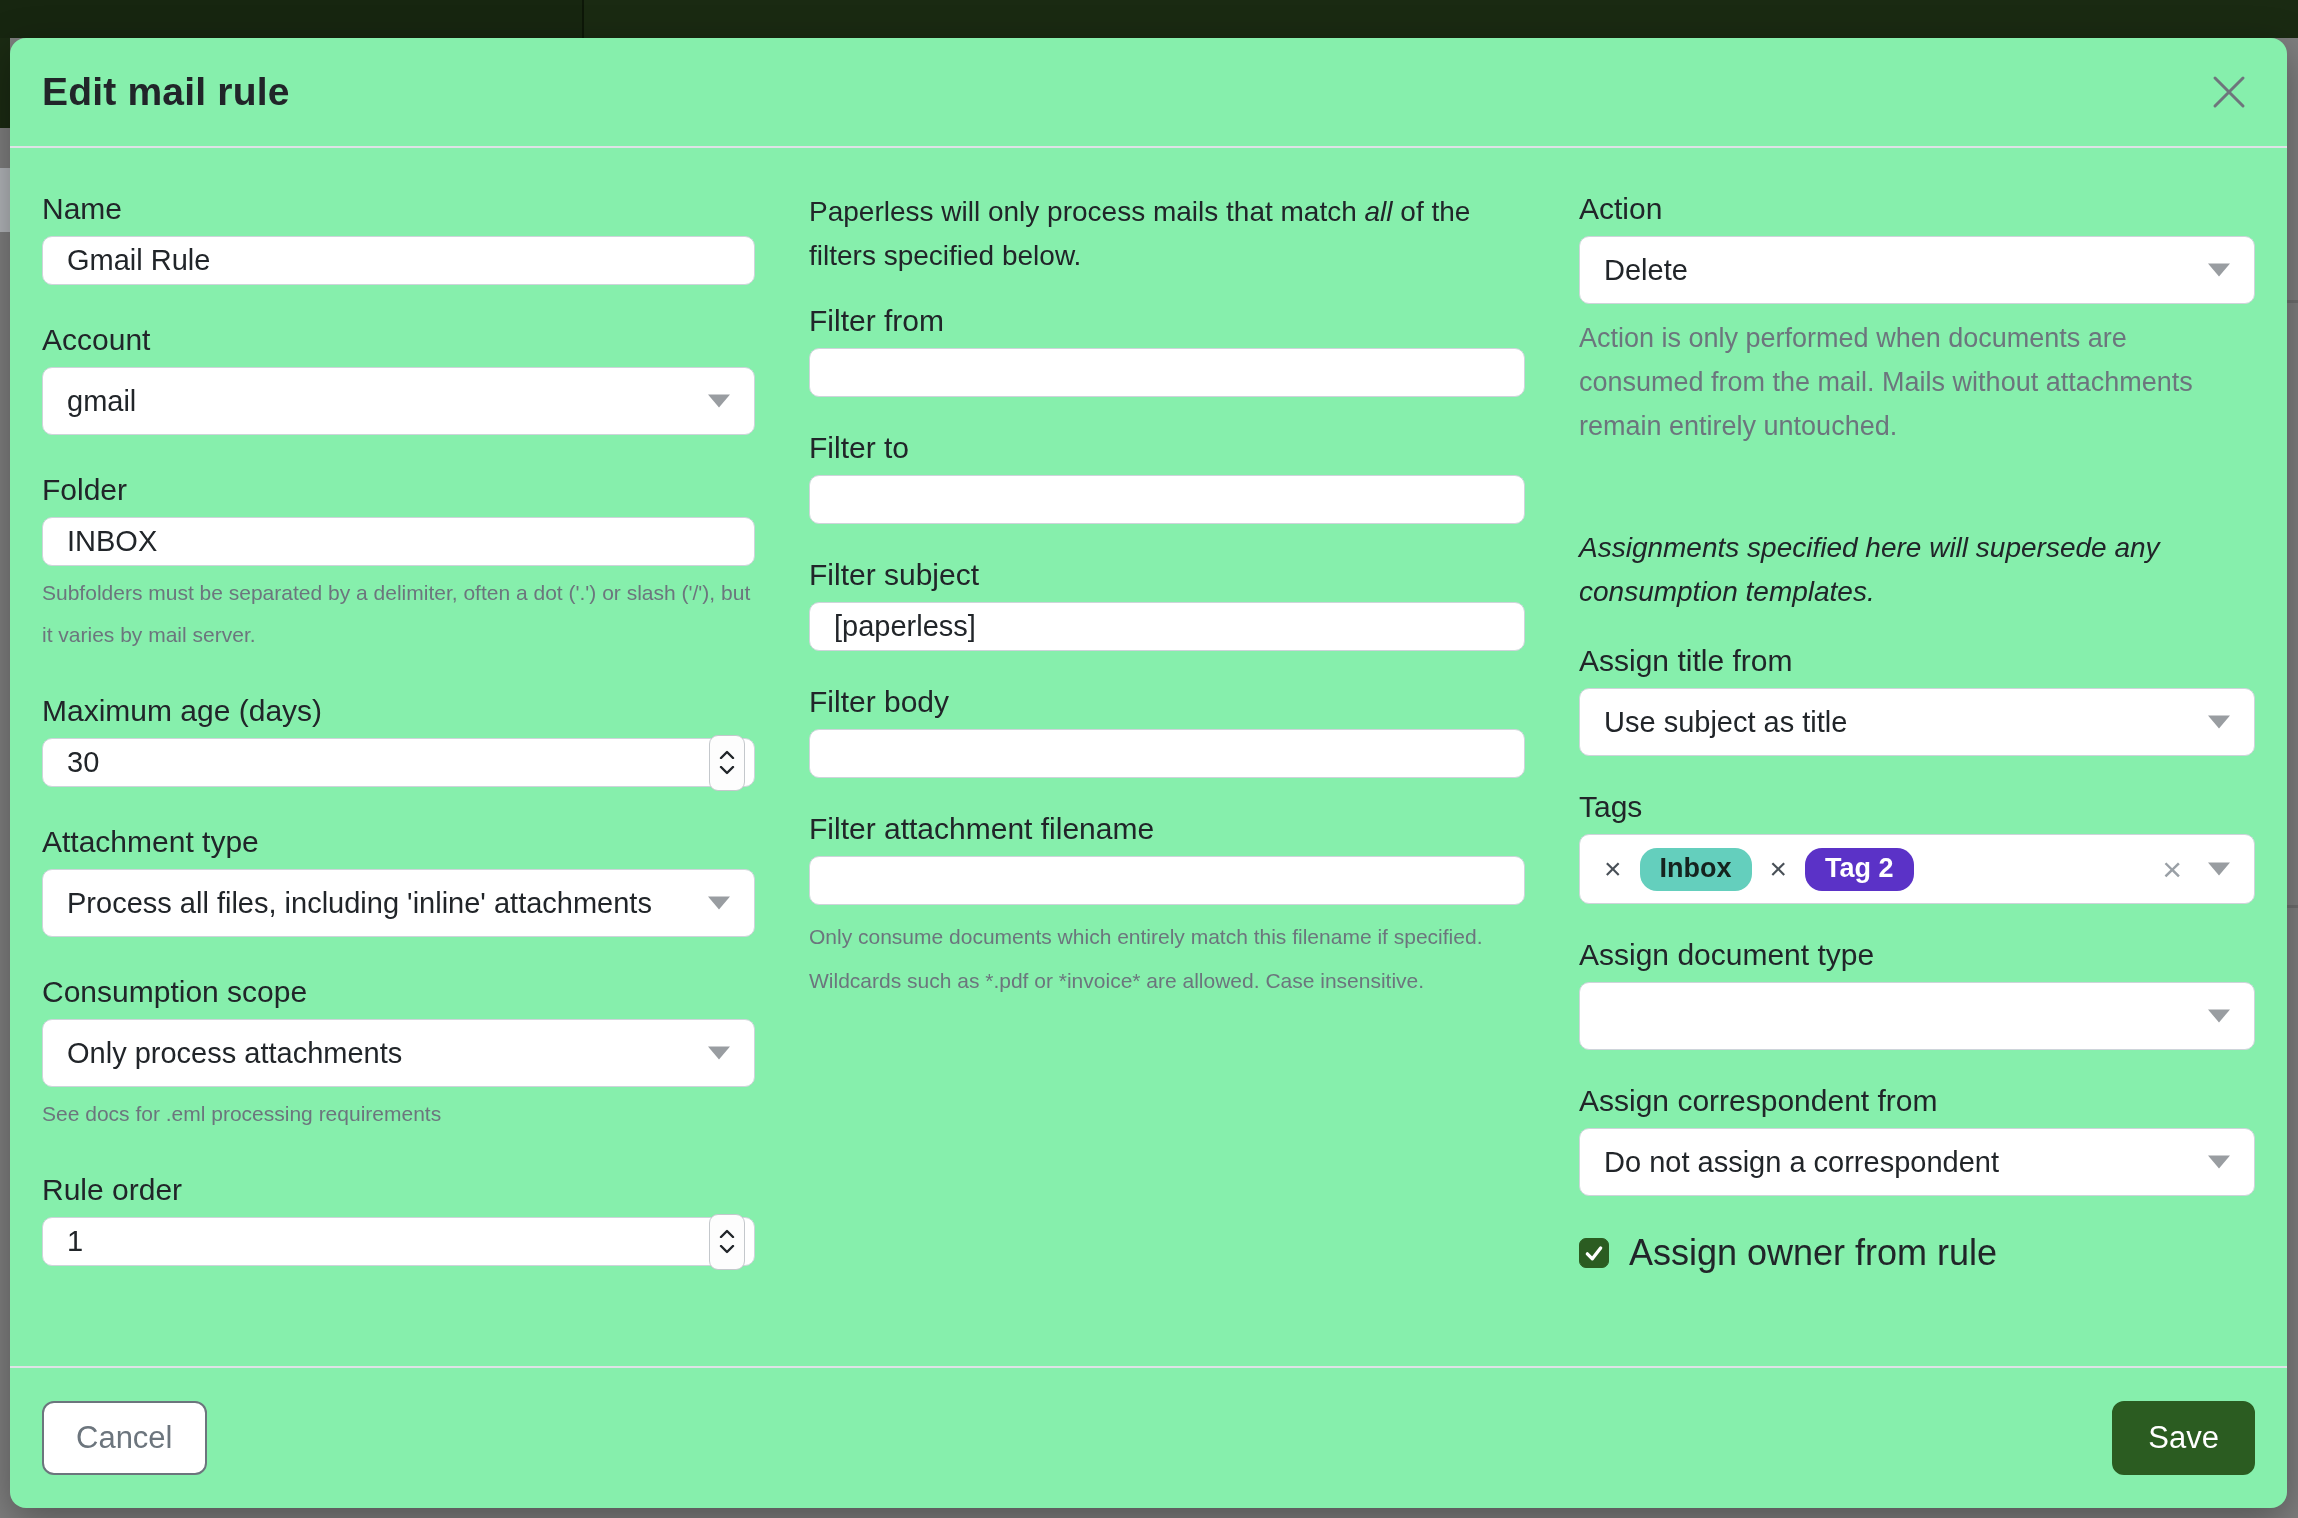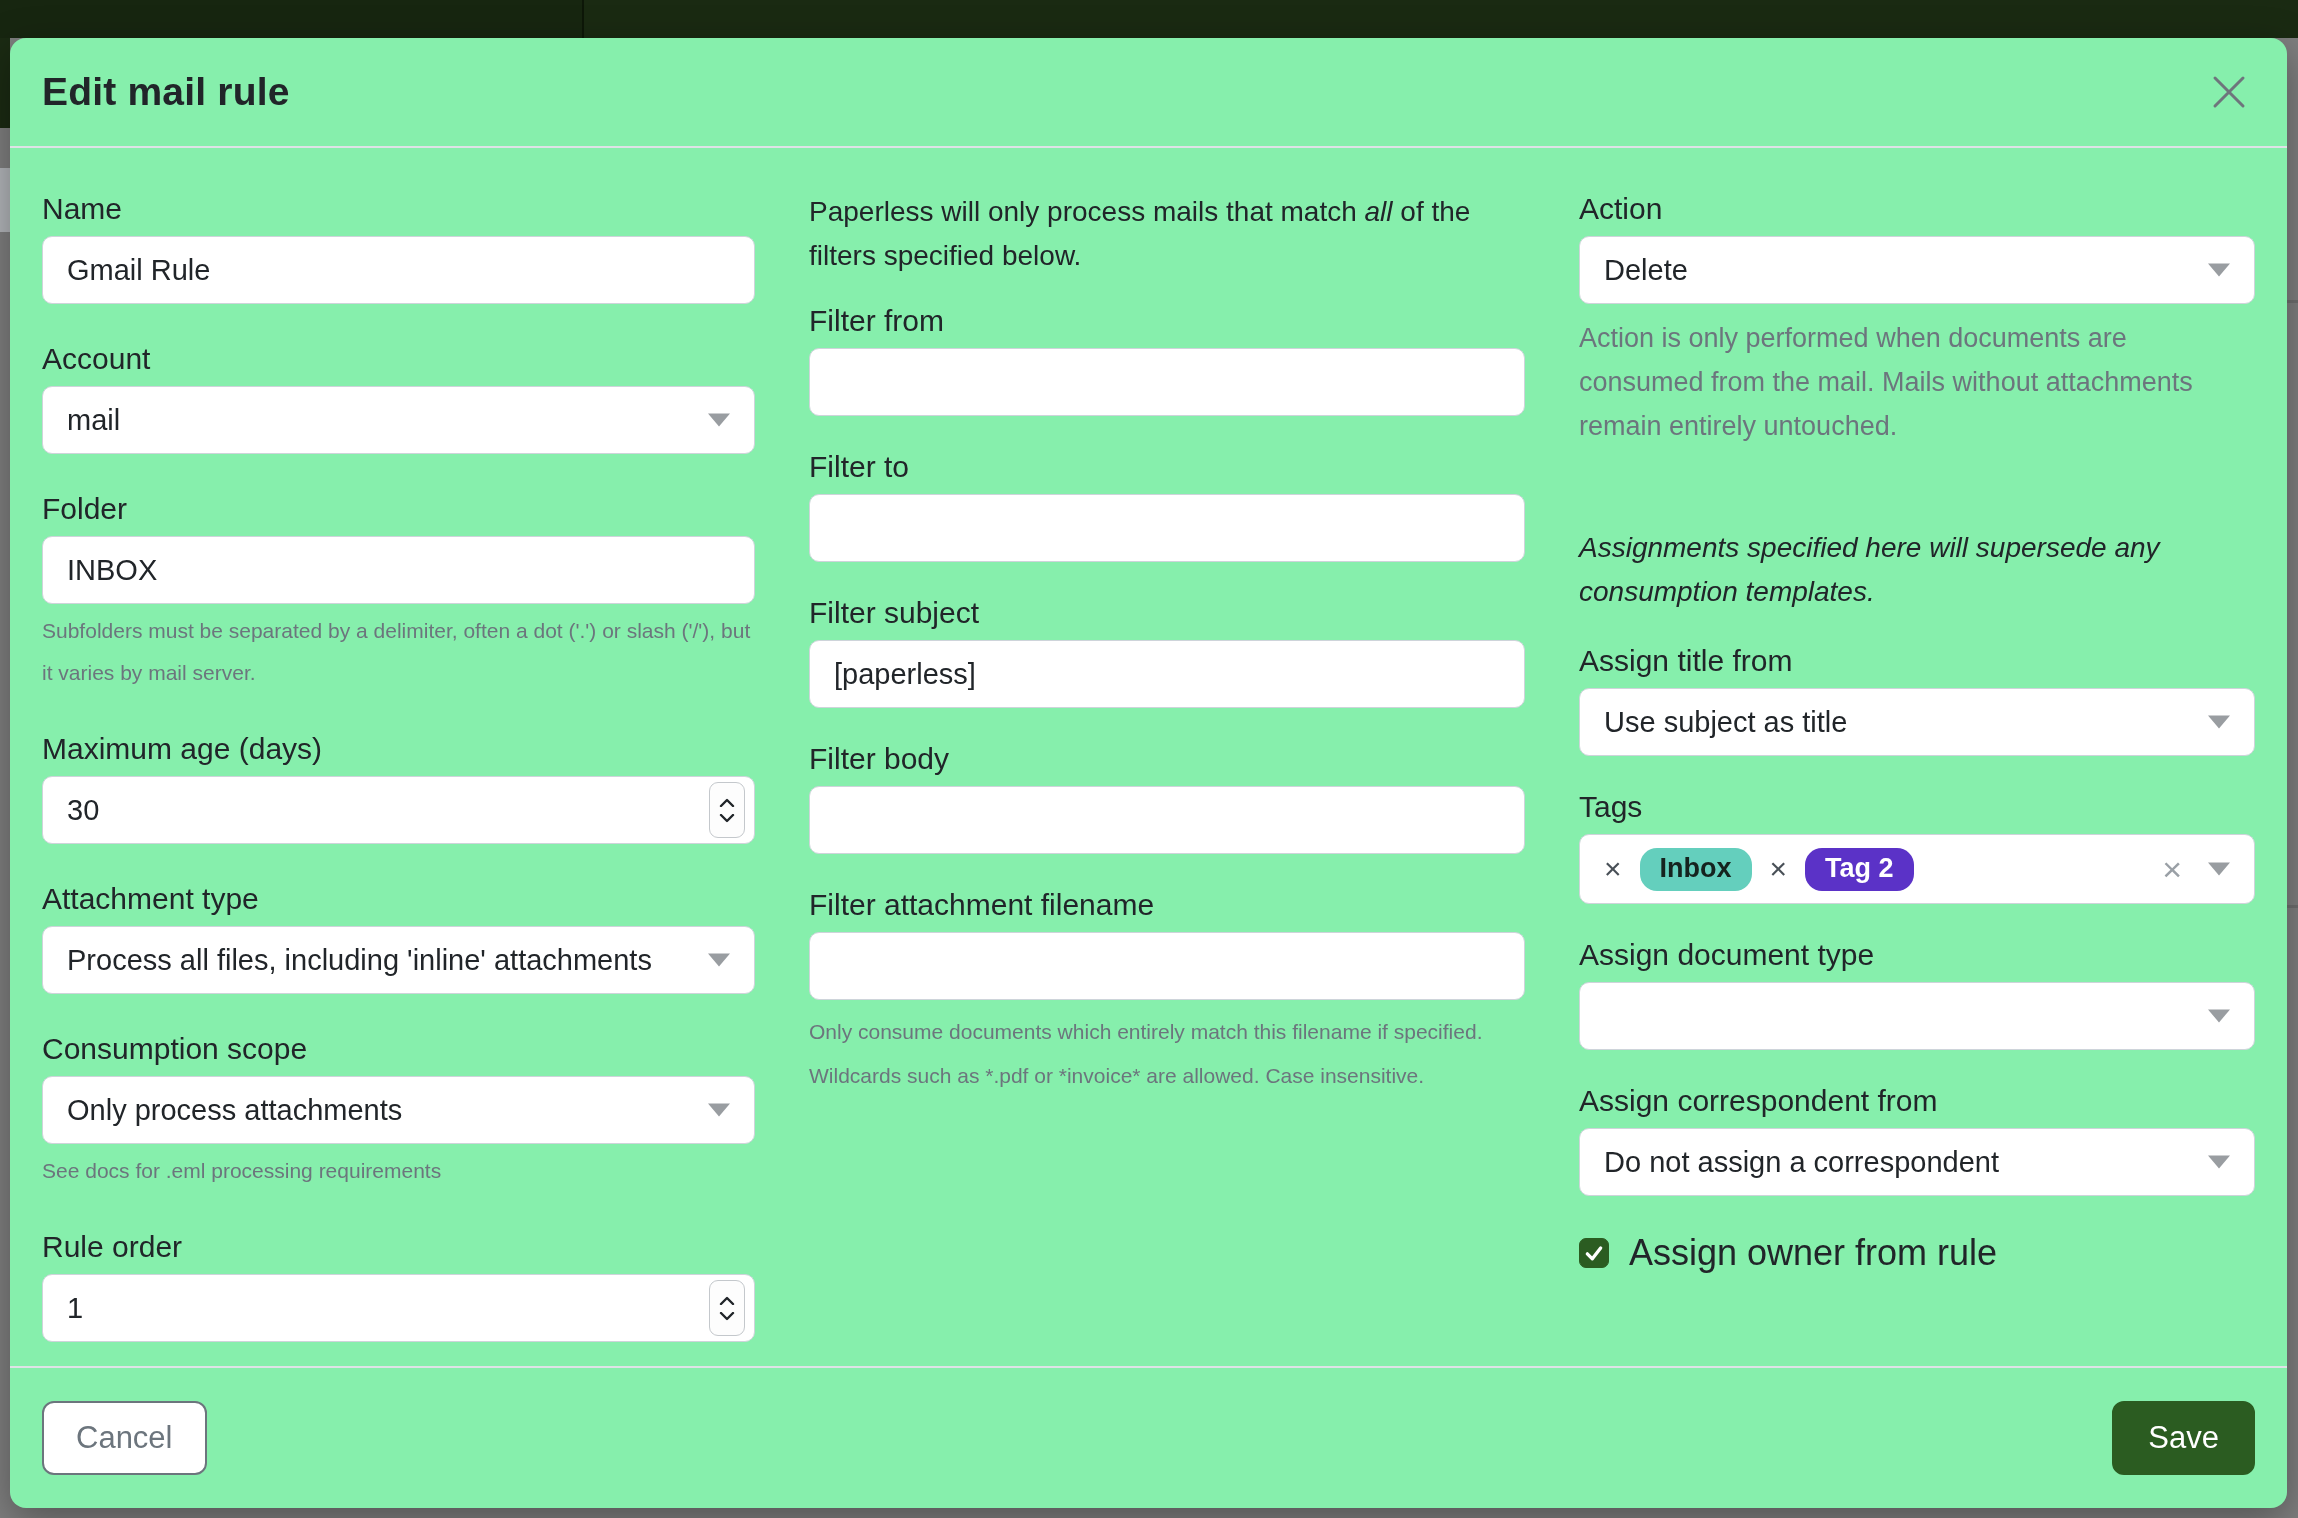--- a/index.html
+++ b/index.html
@@ -46,21 +46,21 @@
     display:flex; align-items:center; justify-content:space-between; gap:18px;
     padding:0 32px;
   }
 
   
   .group-l { margin-bottom:36px; }
   .group-m { margin-bottom:32px; }
   .group-r { margin-bottom:32px; }
   .field-label { font-size:30px; line-height:38px; color:#212529; margin-bottom:8px; }
   .text-input {
-    width:100%; height:68px; border:1.5px solid #ced4da; border-radius:10px;
+    width:100%; height:49px; border:1.5px solid #ced4da; border-radius:10px;
     background:#fff; padding:0 58px 0 24px; font-size:29px; color:#212529;
     font-family:"Liberation Sans", sans-serif; outline:none;
   }
   .selectbox {
     position:relative; width:100%; height:68px; border:1.5px solid #ced4da; border-radius:10px;
     background:#fff; display:flex; align-items:center; padding:0 66px 0 24px;
     font-size:29px; color:#212529; cursor:pointer; white-space:nowrap; overflow:hidden;
   }
   .caret {
     position:absolute; right:24px; top:50%; transform:translateY(-50%);
@@ -138,21 +138,21 @@
 
     <div class="col-left">
       <div class="group-l">
         <div class="field-label">Name</div>
         <input class="text-input" type="text" value="Gmail Rule" style="">
       </div>
 
       <div class="group-l">
         <div class="field-label">Account</div>
         <div class="selectbox">
-          <span>mail</span>
+          <span>gmail</span>
           <span class="caret"></span>
         </div>
       </div>
 
       <div class="group-l">
         <div class="field-label">Folder</div>
         <input class="text-input" type="text" value="INBOX" style="">
         <div class="help">Subfolders must be separated by a delimiter, often a dot ('.') or slash ('/'), but it varies by mail server.</div>
       </div>
 

